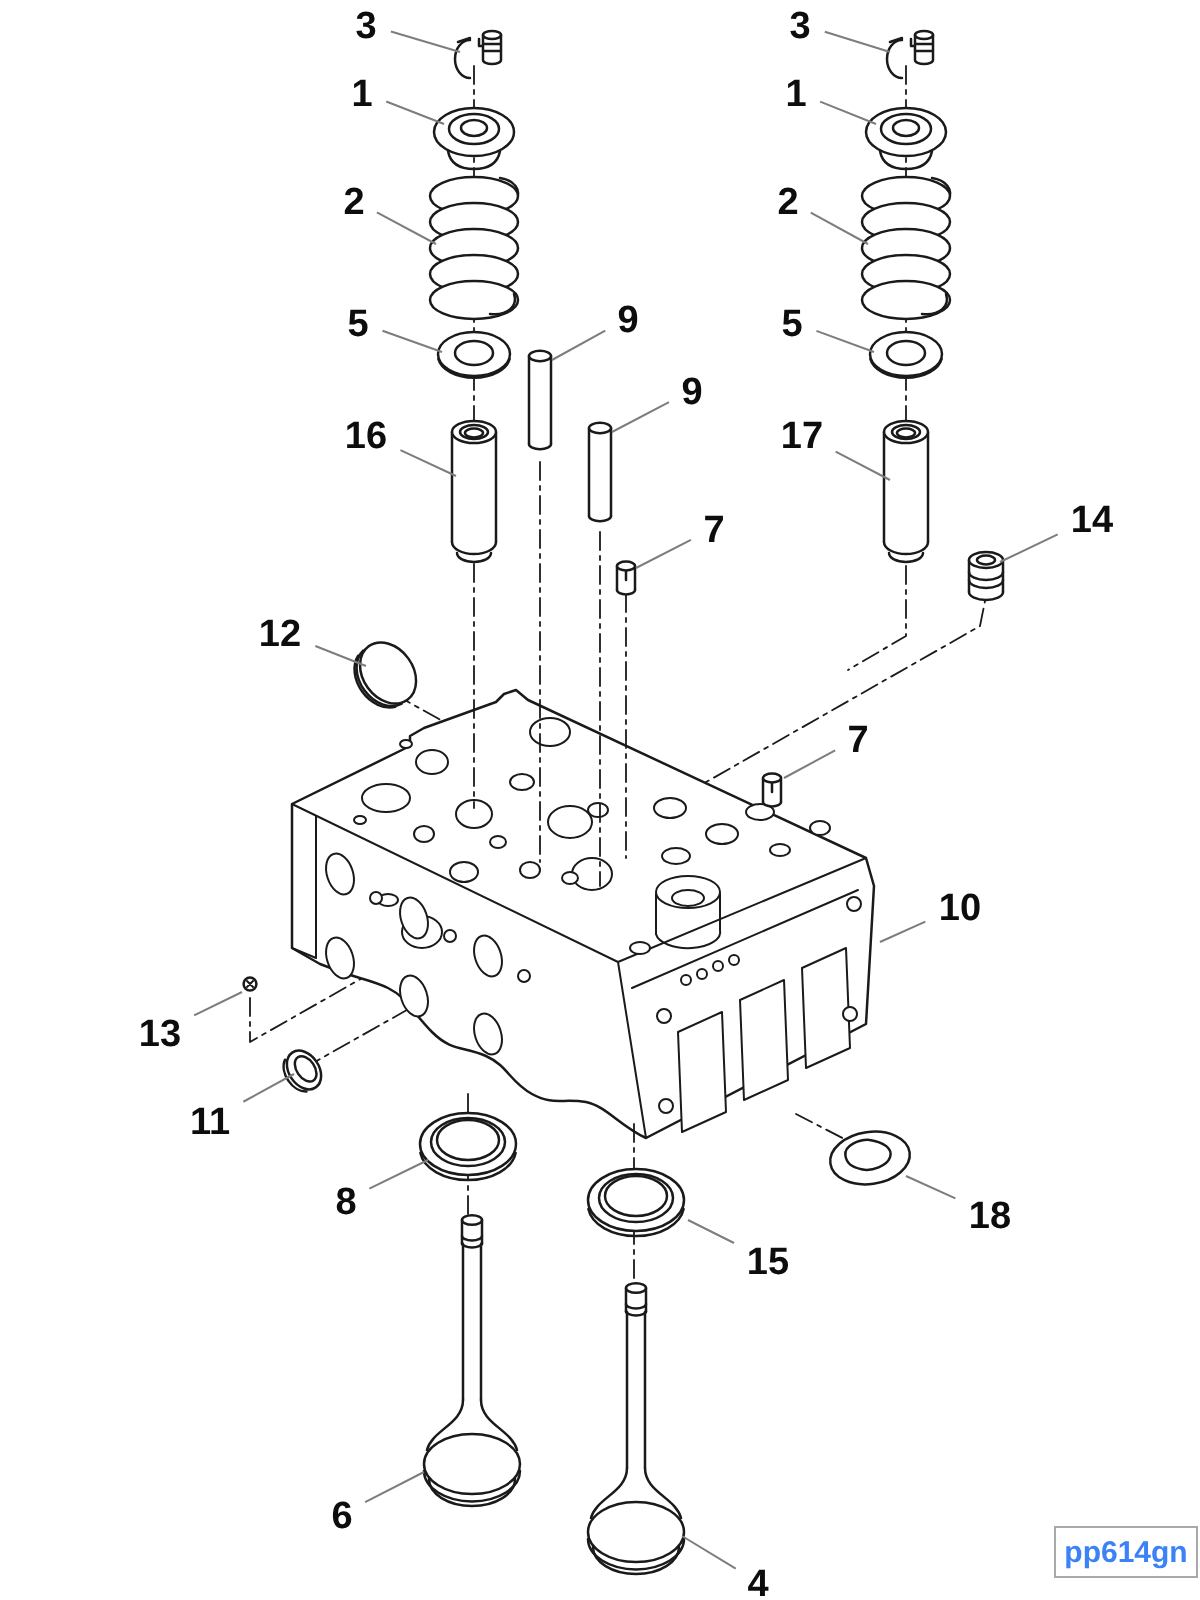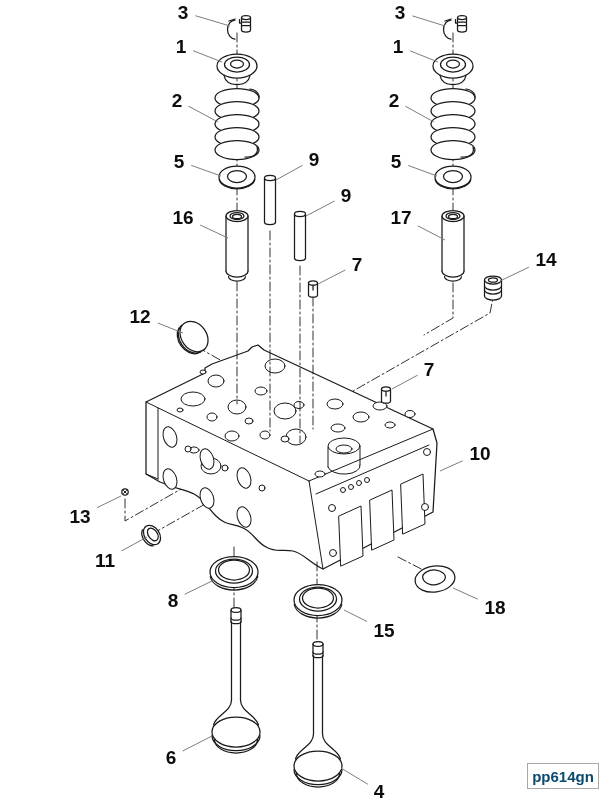--- a/index.html
+++ b/index.html
@@ -7,21 +7,21 @@
          font-family:"Liberation Sans",sans-serif;}
   svg{position:absolute;left:0;top:0;}
   #art{stroke:var(--ink,#1a1a1a);fill:#fff;stroke-width:1.25;stroke-linejoin:round;stroke-linecap:round;}
   #art .thin{stroke-width:1;}
   .cl{stroke:var(--ink,#333);stroke-width:.9;fill:none;stroke-dasharray:9 3 2 3;}
   .ld{stroke:var(--leader,#808080);stroke-width:1;fill:none;}
   .co{font:bold 19px "Liberation Sans",sans-serif;fill:#0d0d0d;}
   .badge{position:absolute;left:527px;top:763px;width:70px;height:24px;
          border:1px solid var(--badge-border,#a9a9a9);background:#fff;
          display:flex;align-items:center;justify-content:center;
-         font:bold 15px "Liberation Sans",sans-serif;color:#0c4a6e;}
+         font:bold 15px "Liberation Sans",sans-serif;color:#3b82f6;}
 </style>
 </head>
 <body>
 
 <div class="stage">
 
   <svg id="art" width="600" height="800" viewBox="0 0 600 800">
     <defs>
 
       <g id="vt">

